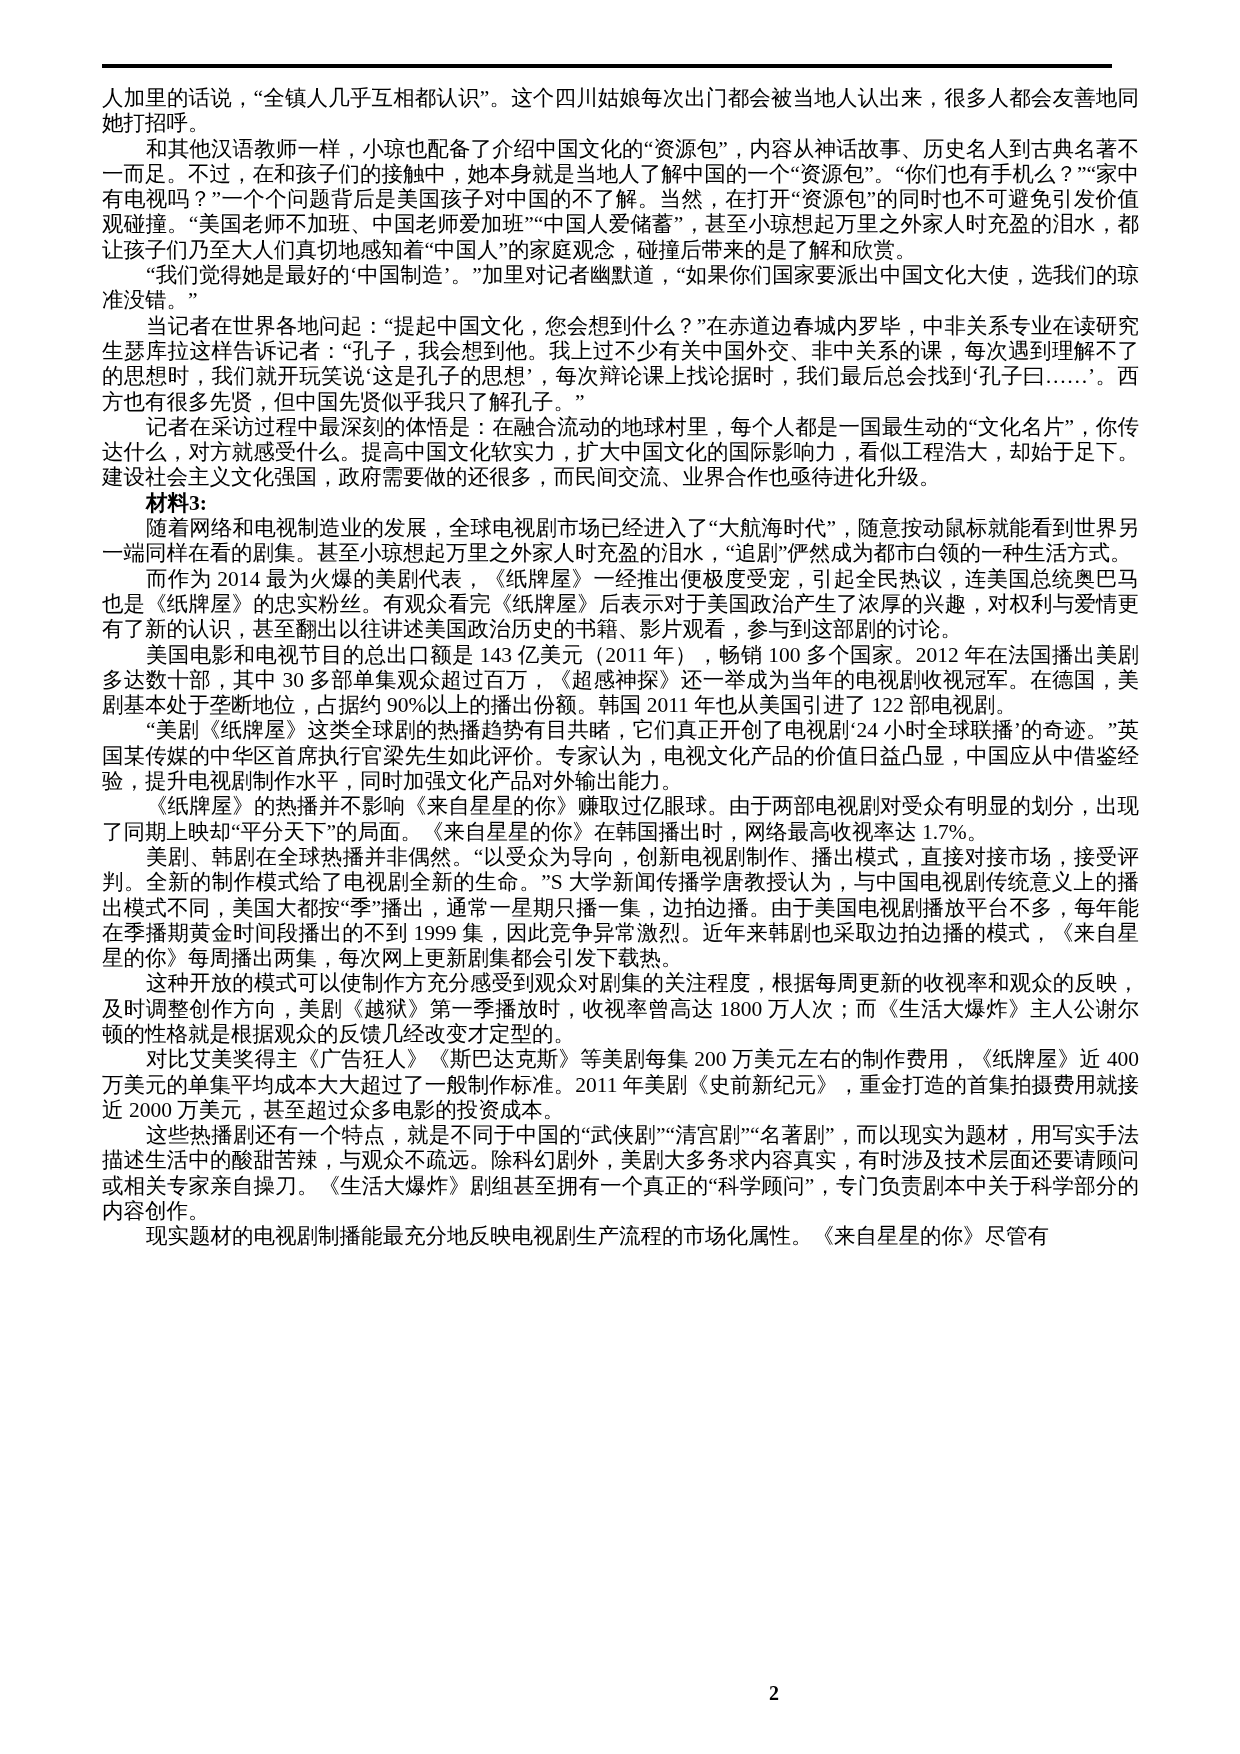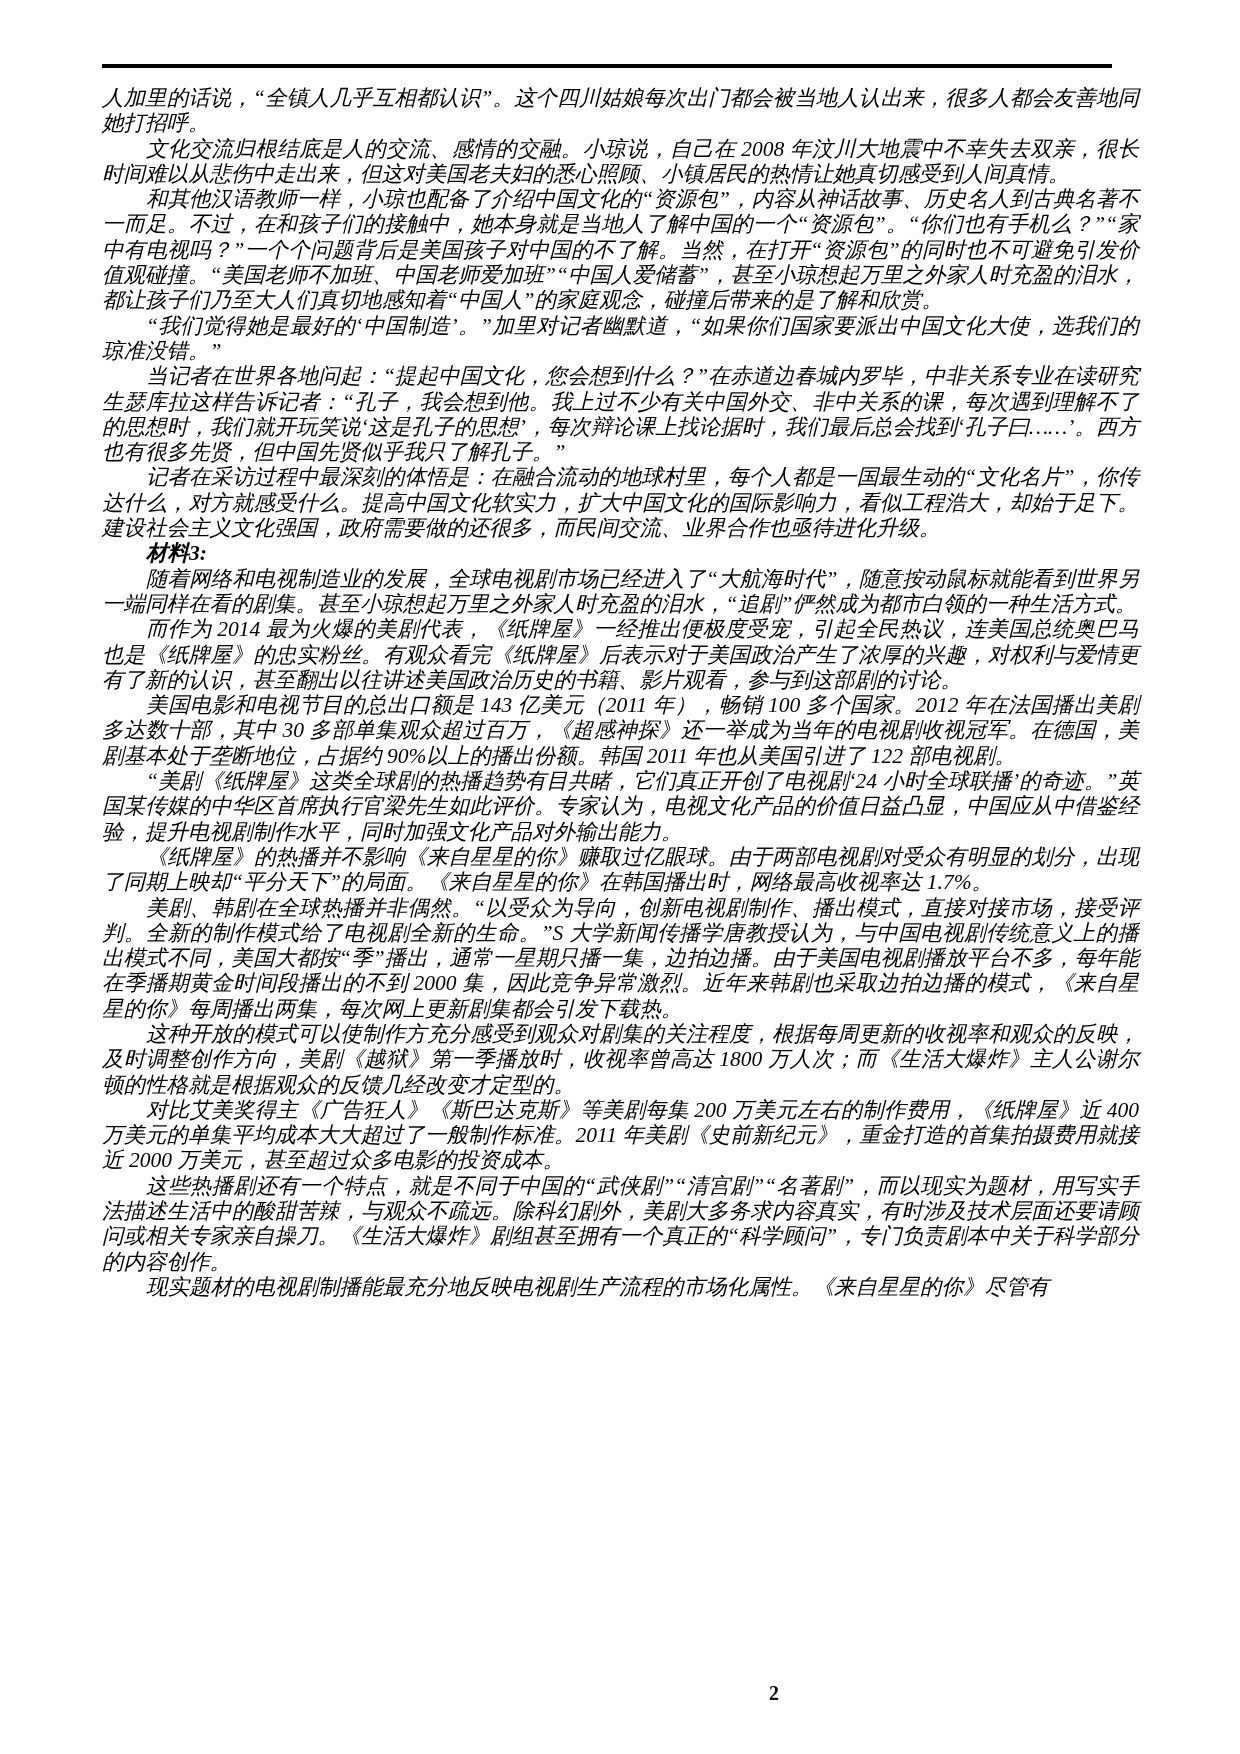--- a/index.html
+++ b/index.html
@@ -26,21 +26,20 @@
   }
   .text-body {
     position: absolute;
     top: 86px;
     left: 102px;
     width: 1037px;
     font-size: 21.5px;
     line-height: 25.3px;
     text-align: justify;
     text-justify: inter-ideograph;
-    font-style: italic;
   }
   .para {
     margin: 0;
     padding: 0;
     text-indent: 44px;
     word-break: break-all;
   }
   .para.no-indent {
     text-indent: 0;
   }
@@ -56,32 +55,31 @@
   }
 </style>
 </head>
 <body>
 
 <div class="page">
   <div class="header-rule"></div>
 
   <div class="text-body">
     <p class="para no-indent">人加里的话说，“全镇人几乎互相都认识”。这个四川姑娘每次出门都会被当地人认出来，很多人都会友善地同她打招呼。</p>
-    <p class="para">文化交流归根结底是人的交流、感情的交融。小琼说，自己在 2008 年汶川大地震中不幸失去双亲，很长时间难以从悲伤中走出来，但这对美国老夫妇的悉心照顾、小镇居民的热情让她真切感受到人间真情。</p>
     <p class="para">和其他汉语教师一样，小琼也配备了介绍中国文化的“资源包”，内容从神话故事、历史名人到古典名著不一而足。不过，在和孩子们的接触中，她本身就是当地人了解中国的一个“资源包”。“你们也有手机么？”“家中有电视吗？”一个个问题背后是美国孩子对中国的不了解。当然，在打开“资源包”的同时也不可避免引发价值观碰撞。“美国老师不加班、中国老师爱加班”“中国人爱储蓄”，甚至小琼想起万里之外家人时充盈的泪水，都让孩子们乃至大人们真切地感知着“中国人”的家庭观念，碰撞后带来的是了解和欣赏。</p>
     <p class="para">“我们觉得她是最好的‘中国制造’。”加里对记者幽默道，“如果你们国家要派出中国文化大使，选我们的琼准没错。”</p>
     <p class="para">当记者在世界各地问起：“提起中国文化，您会想到什么？”在赤道边春城内罗毕，中非关系专业在读研究生瑟库拉这样告诉记者：“孔子，我会想到他。我上过不少有关中国外交、非中关系的课，每次遇到理解不了的思想时，我们就开玩笑说‘这是孔子的思想’，每次辩论课上找论据时，我们最后总会找到‘孔子曰……’。西方也有很多先贤，但中国先贤似乎我只了解孔子。”</p>
     <p class="para">记者在采访过程中最深刻的体悟是：在融合流动的地球村里，每个人都是一国最生动的“文化名片”，你传达什么，对方就感受什么。提高中国文化软实力，扩大中国文化的国际影响力，看似工程浩大，却始于足下。建设社会主义文化强国，政府需要做的还很多，而民间交流、业界合作也亟待进化升级。</p>
     <p class="para heading">材料3:</p>
     <p class="para">随着网络和电视制造业的发展，全球电视剧市场已经进入了“大航海时代”，随意按动鼠标就能看到世界另一端同样在看的剧集。甚至小琼想起万里之外家人时充盈的泪水，“追剧”俨然成为都市白领的一种生活方式。</p>
     <p class="para">而作为 2014 最为火爆的美剧代表，《纸牌屋》一经推出便极度受宠，引起全民热议，连美国总统奥巴马也是《纸牌屋》的忠实粉丝。有观众看完《纸牌屋》后表示对于美国政治产生了浓厚的兴趣，对权利与爱情更有了新的认识，甚至翻出以往讲述美国政治历史的书籍、影片观看，参与到这部剧的讨论。</p>
     <p class="para">美国电影和电视节目的总出口额是 143 亿美元（2011 年），畅销 100 多个国家。2012 年在法国播出美剧多达数十部，其中 30 多部单集观众超过百万，《超感神探》还一举成为当年的电视剧收视冠军。在德国，美剧基本处于垄断地位，占据约 90%以上的播出份额。韩国 2011 年也从美国引进了 122 部电视剧。</p>
     <p class="para">“美剧《纸牌屋》这类全球剧的热播趋势有目共睹，它们真正开创了电视剧‘24 小时全球联播’的奇迹。”英国某传媒的中华区首席执行官梁先生如此评价。专家认为，电视文化产品的价值日益凸显，中国应从中借鉴经验，提升电视剧制作水平，同时加强文化产品对外输出能力。</p>
     <p class="para">《纸牌屋》的热播并不影响《来自星星的你》赚取过亿眼球。由于两部电视剧对受众有明显的划分，出现了同期上映却“平分天下”的局面。《来自星星的你》在韩国播出时，网络最高收视率达 1.7%。</p>
-    <p class="para">美剧、韩剧在全球热播并非偶然。“以受众为导向，创新电视剧制作、播出模式，直接对接市场，接受评判。全新的制作模式给了电视剧全新的生命。”S 大学新闻传播学唐教授认为，与中国电视剧传统意义上的播出模式不同，美国大都按“季”播出，通常一星期只播一集，边拍边播。由于美国电视剧播放平台不多，每年能在季播期黄金时间段播出的不到 2000 集，因此竞争异常激烈。近年来韩剧也采取边拍边播的模式，《来自星星的你》每周播出两集，每次网上更新剧集都会引发下载热。</p>
+    <p class="para">美剧、韩剧在全球热播并非偶然。“以受众为导向，创新电视剧制作、播出模式，直接对接市场，接受评判。全新的制作模式给了电视剧全新的生命。”S 大学新闻传播学唐教授认为，与中国电视剧传统意义上的播出模式不同，美国大都按“季”播出，通常一星期只播一集，边拍边播。由于美国电视剧播放平台不多，每年能在季播期黄金时间段播出的不到 1999 集，因此竞争异常激烈。近年来韩剧也采取边拍边播的模式，《来自星星的你》每周播出两集，每次网上更新剧集都会引发下载热。</p>
     <p class="para">这种开放的模式可以使制作方充分感受到观众对剧集的关注程度，根据每周更新的收视率和观众的反映，及时调整创作方向，美剧《越狱》第一季播放时，收视率曾高达 1800 万人次；而《生活大爆炸》主人公谢尔顿的性格就是根据观众的反馈几经改变才定型的。</p>
     <p class="para">对比艾美奖得主《广告狂人》《斯巴达克斯》等美剧每集 200 万美元左右的制作费用，《纸牌屋》近 400 万美元的单集平均成本大大超过了一般制作标准。2011 年美剧《史前新纪元》，重金打造的首集拍摄费用就接近 2000 万美元，甚至超过众多电影的投资成本。</p>
     <p class="para">这些热播剧还有一个特点，就是不同于中国的“武侠剧”“清宫剧”“名著剧”，而以现实为题材，用写实手法描述生活中的酸甜苦辣，与观众不疏远。除科幻剧外，美剧大多务求内容真实，有时涉及技术层面还要请顾问或相关专家亲自操刀。《生活大爆炸》剧组甚至拥有一个真正的“科学顾问”，专门负责剧本中关于科学部分的内容创作。</p>
     <p class="para">现实题材的电视剧制播能最充分地反映电视剧生产流程的市场化属性。《来自星星的你》尽管有</p>
   </div>
 
   <div class="page-num">2</div>
 </div>
 
 </body></html>

